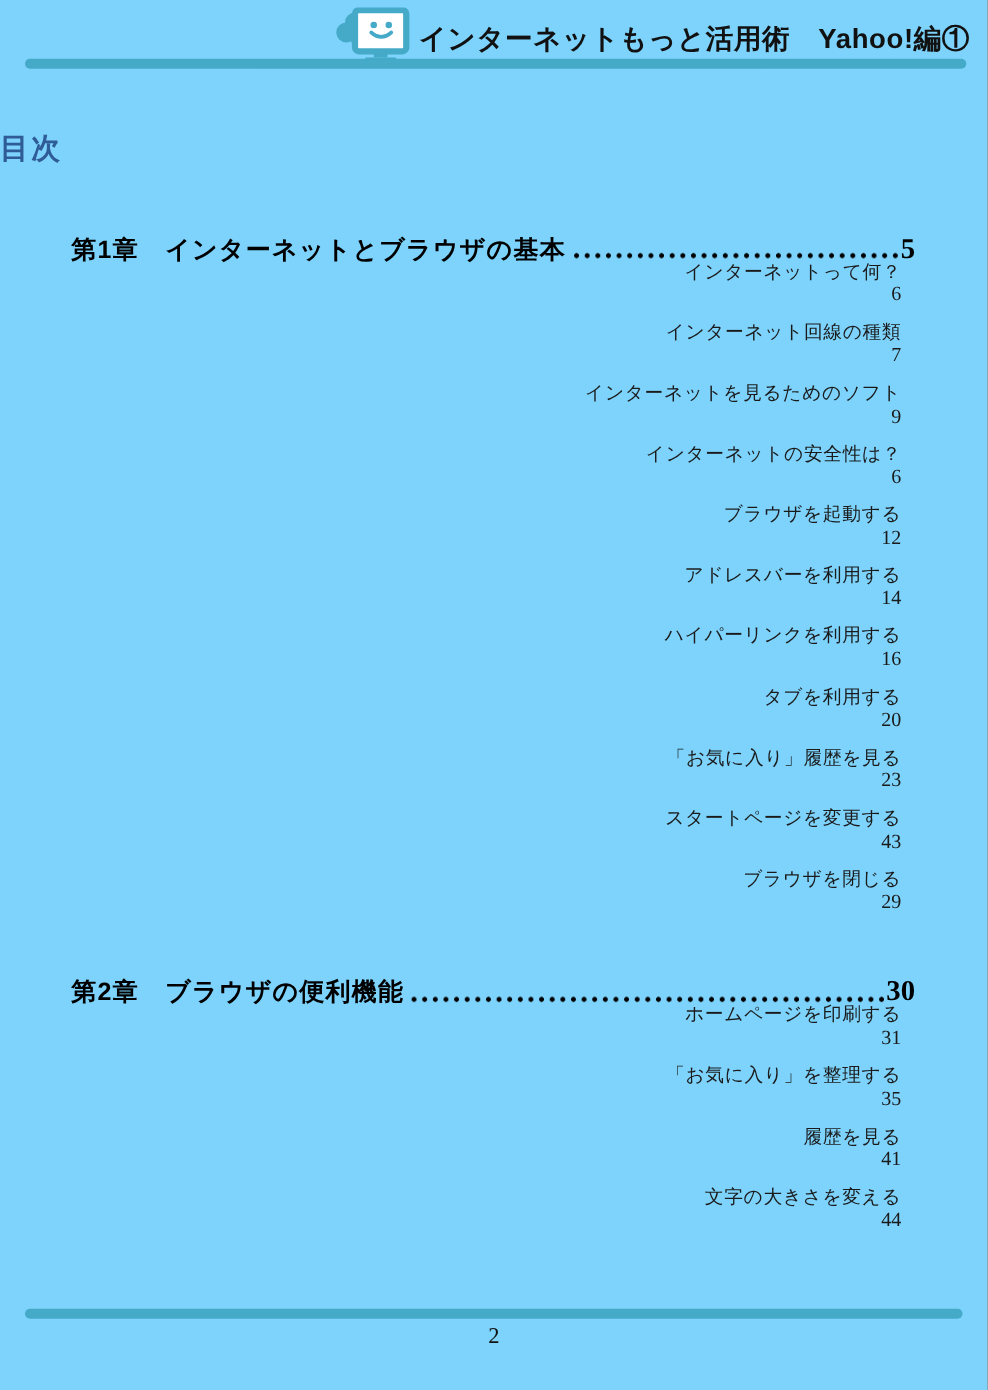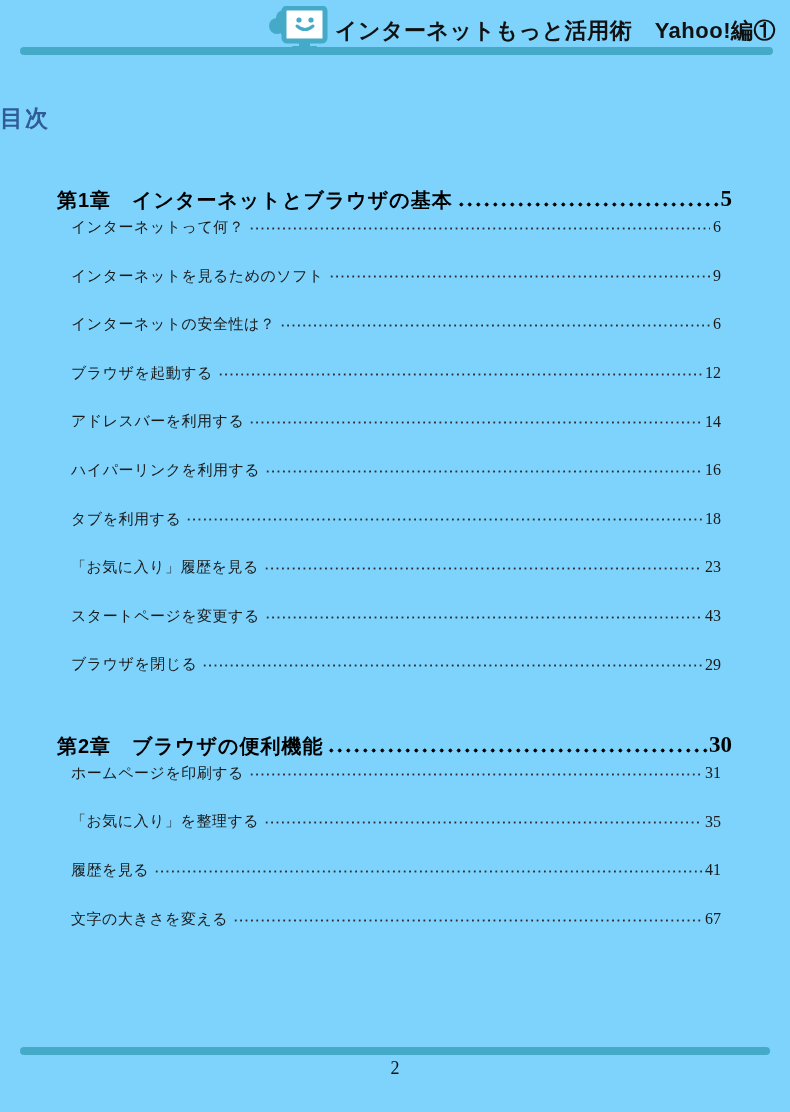--- a/index.html
+++ b/index.html
@@ -87,23 +87,24 @@
     margin: 0 1px 0 4px;
     background-image: radial-gradient(circle, #000 1.7px, transparent 2.1px);
     background-size: 8.5px 8.5px;
     background-repeat: repeat-x;
     background-position: left bottom 1px;
   }
 
   .toc-items { padding-left: 14px; padding-right: 11px; }
   .toc-item-row {
     display: flex;
-    align-items: center;
+    align-items: flex-end;
     height: 48.6px;
     padding-bottom: 14px;
+    flex-direction: column;
   }
   .item-label {
     font-size: 15px;
     color: #1a1a1a;
     line-height: 1.1;
     white-space: nowrap;
     letter-spacing: 0.5px;
   }
   .item-page {
     font-family: "Liberation Serif", serif;
@@ -174,20 +175,25 @@
         <span class="chapter-leader"></span>
         <span class="chapter-page">5</span>
       </div>
       <div class="toc-items">
         <div class="toc-item-row">
           <span class="item-label">インターネットって何？</span>
           <span class="item-leader"></span>
           <span class="item-page">6</span>
         </div>
         <div class="toc-item-row">
+          <span class="item-label">インターネット回線の種類</span>
+          <span class="item-leader"></span>
+          <span class="item-page">7</span>
+        </div>
+        <div class="toc-item-row">
           <span class="item-label">インターネットを見るためのソフト</span>
           <span class="item-leader"></span>
           <span class="item-page">9</span>
         </div>
         <div class="toc-item-row">
           <span class="item-label">インターネットの安全性は？</span>
           <span class="item-leader"></span>
           <span class="item-page">6</span>
         </div>
         <div class="toc-item-row">
@@ -201,21 +207,21 @@
           <span class="item-page">14</span>
         </div>
         <div class="toc-item-row">
           <span class="item-label">ハイパーリンクを利用する</span>
           <span class="item-leader"></span>
           <span class="item-page">16</span>
         </div>
         <div class="toc-item-row">
           <span class="item-label">タブを利用する</span>
           <span class="item-leader"></span>
-          <span class="item-page">18</span>
+          <span class="item-page">20</span>
         </div>
         <div class="toc-item-row">
           <span class="item-label">「お気に入り」履歴を見る</span>
           <span class="item-leader"></span>
           <span class="item-page">23</span>
         </div>
         <div class="toc-item-row">
           <span class="item-label">スタートページを変更する</span>
           <span class="item-leader"></span>
           <span class="item-page">43</span>
@@ -243,21 +249,21 @@
           <span class="item-page">35</span>
         </div>
         <div class="toc-item-row">
           <span class="item-label">履歴を見る</span>
           <span class="item-leader"></span>
           <span class="item-page">41</span>
         </div>
         <div class="toc-item-row">
           <span class="item-label">文字の大きさを変える</span>
           <span class="item-leader"></span>
-          <span class="item-page">67</span>
+          <span class="item-page">44</span>
         </div>
       </div>
     </div>
 
   <div class="rule footer-rule"></div>
   <div class="page-number">2</div>
 
 </div>
 
 </body></html>

